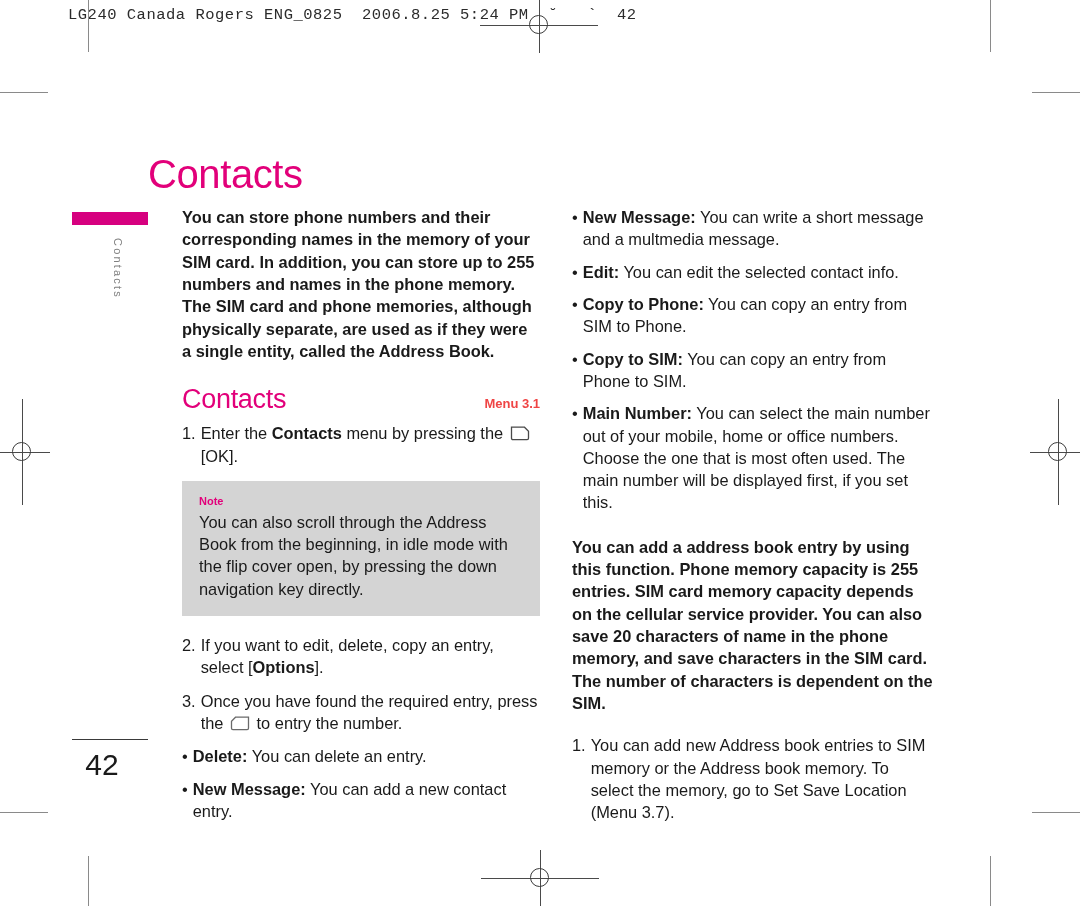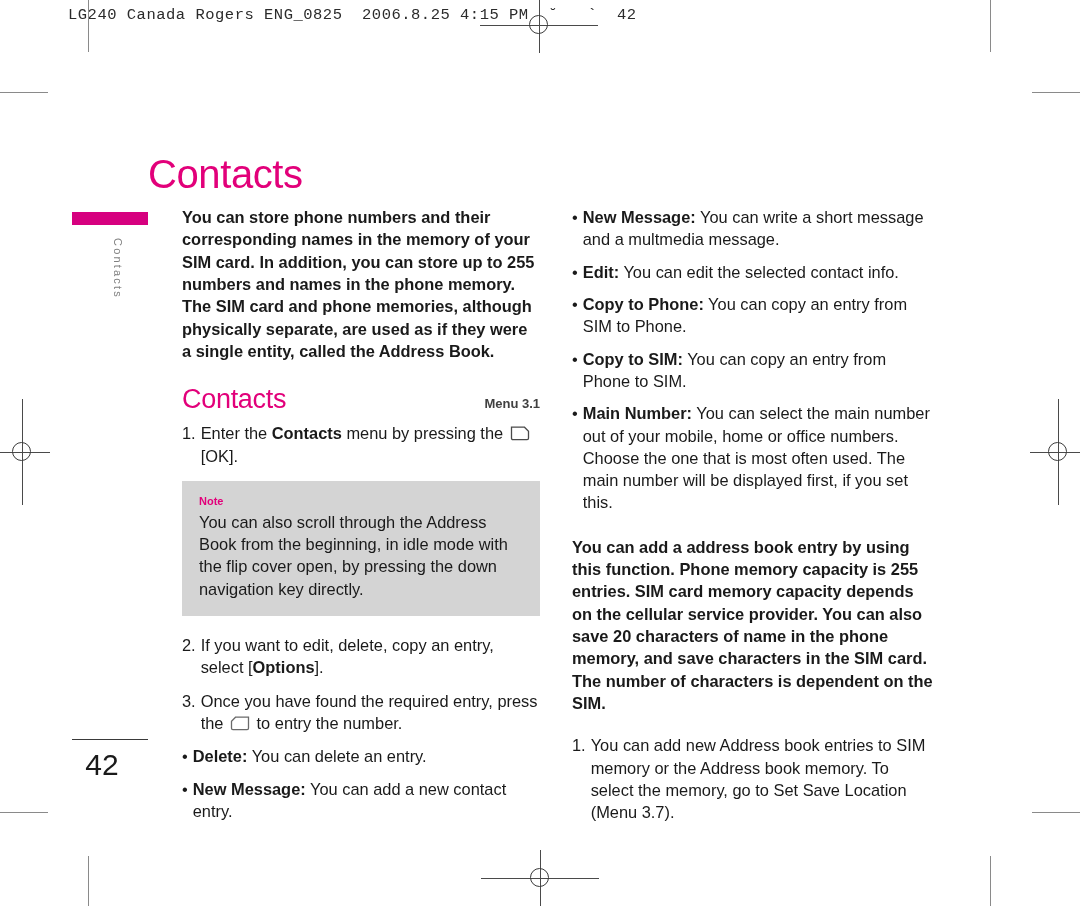--- a/index.html
+++ b/index.html
@@ -121,21 +121,21 @@
     justify-content: space-between;
     margin-bottom: 7px;
   }
   .section-head .title {
     font-size: 27px;
     color: #E2007A;
     letter-spacing: -0.3px;
   }
   .section-head .menu-ref {
     font-size: 13px;
-    color: #404040;
+    color: #ef4444;
     font-weight: bold;
     white-space: nowrap;
     padding-bottom: 2px;
   }
 
   
   .num-item {
     display: flex;
     font-size: 16.4px;
     line-height: 1.36;
@@ -203,21 +203,21 @@
     top: 748px;
     width: 76px;
     text-align: center;
     font-size: 30px;
     color: #1a1a1a;
   }
 </style>
 </head>
 <body>
 
-<div class="print-header">LG240 Canada Rogers ENG_0825  2006.8.25 4:15 PM  ˘   `  42</div>
+<div class="print-header">LG240 Canada Rogers ENG_0825  2006.8.25 5:24 PM  ˘   `  42</div>
 
 <div class="crop v" style="left:88px;  top:0px;   height:52px;"></div>
 <div class="crop v" style="left:990px; top:0px;   height:52px;"></div>
 <div class="crop h" style="left:0px;   top:92px;  width:48px;"></div>
 <div class="crop h" style="left:1032px;top:92px;  width:48px;"></div>
 <div class="crop h" style="left:0px;   top:812px; width:48px;"></div>
 <div class="crop h" style="left:1032px;top:812px; width:48px;"></div>
 <div class="crop v" style="left:88px;  top:856px; height:50px;"></div>
 <div class="crop v" style="left:990px; top:856px; height:50px;"></div>
 

